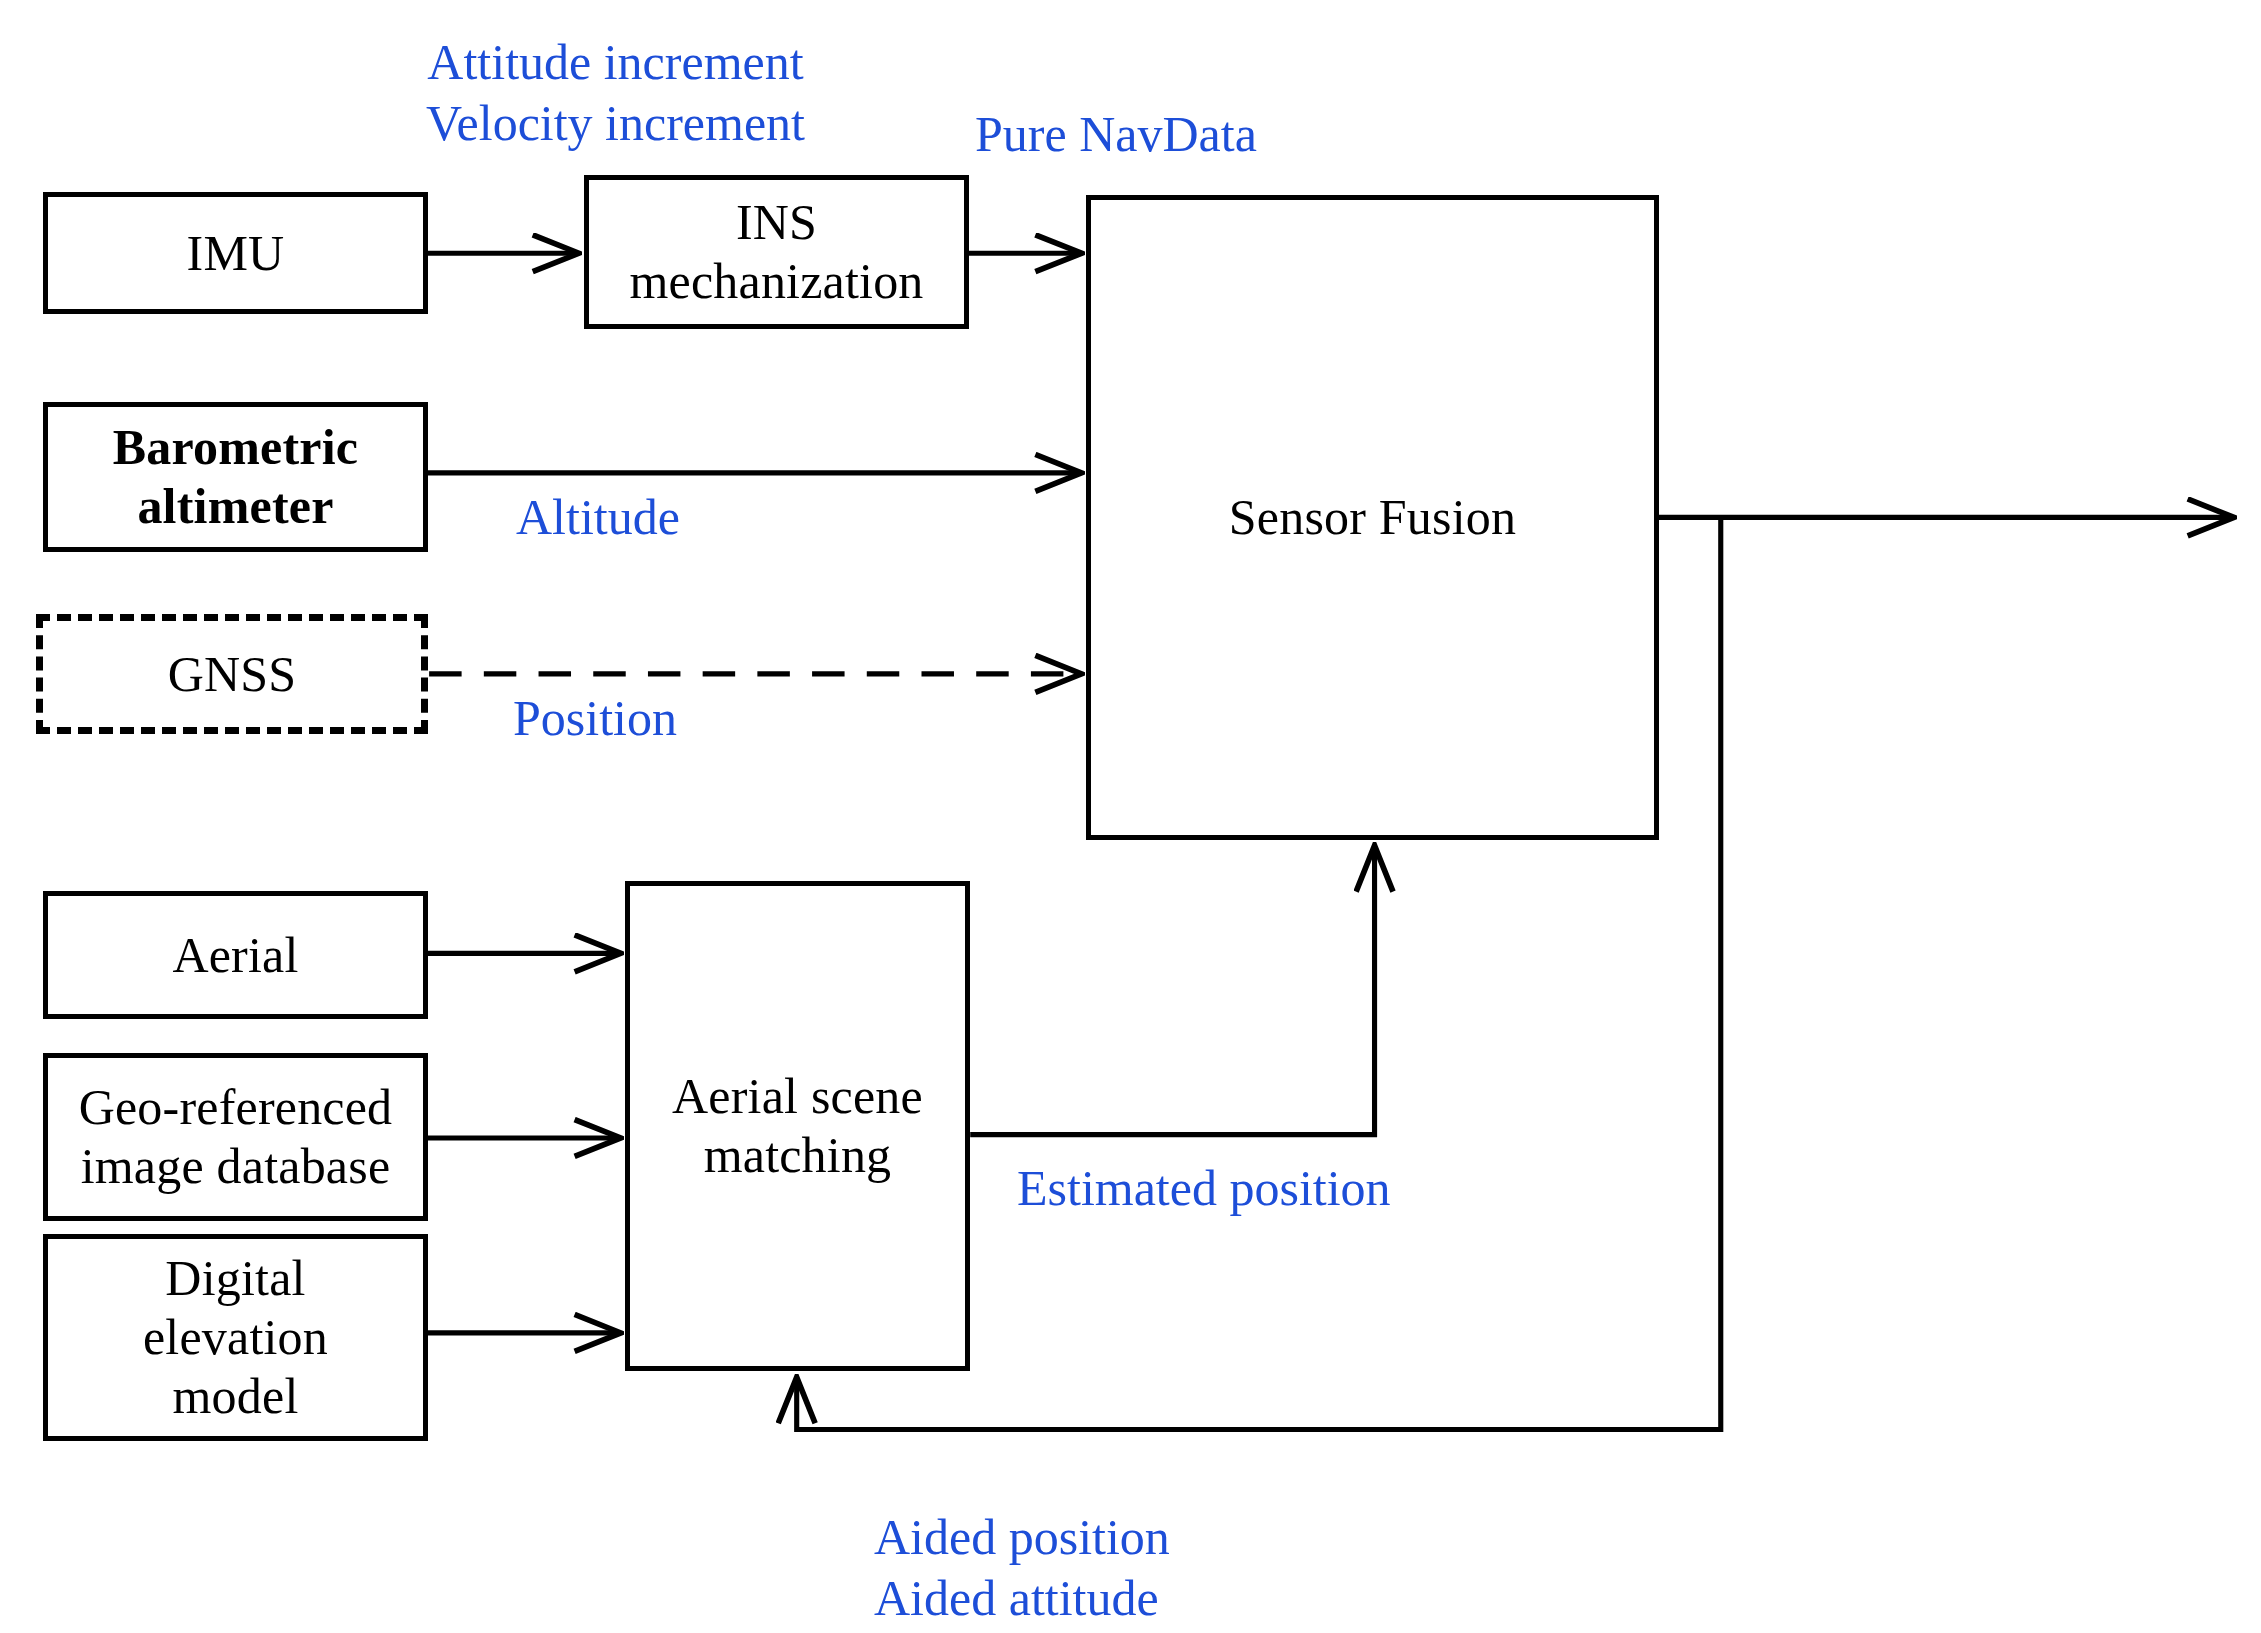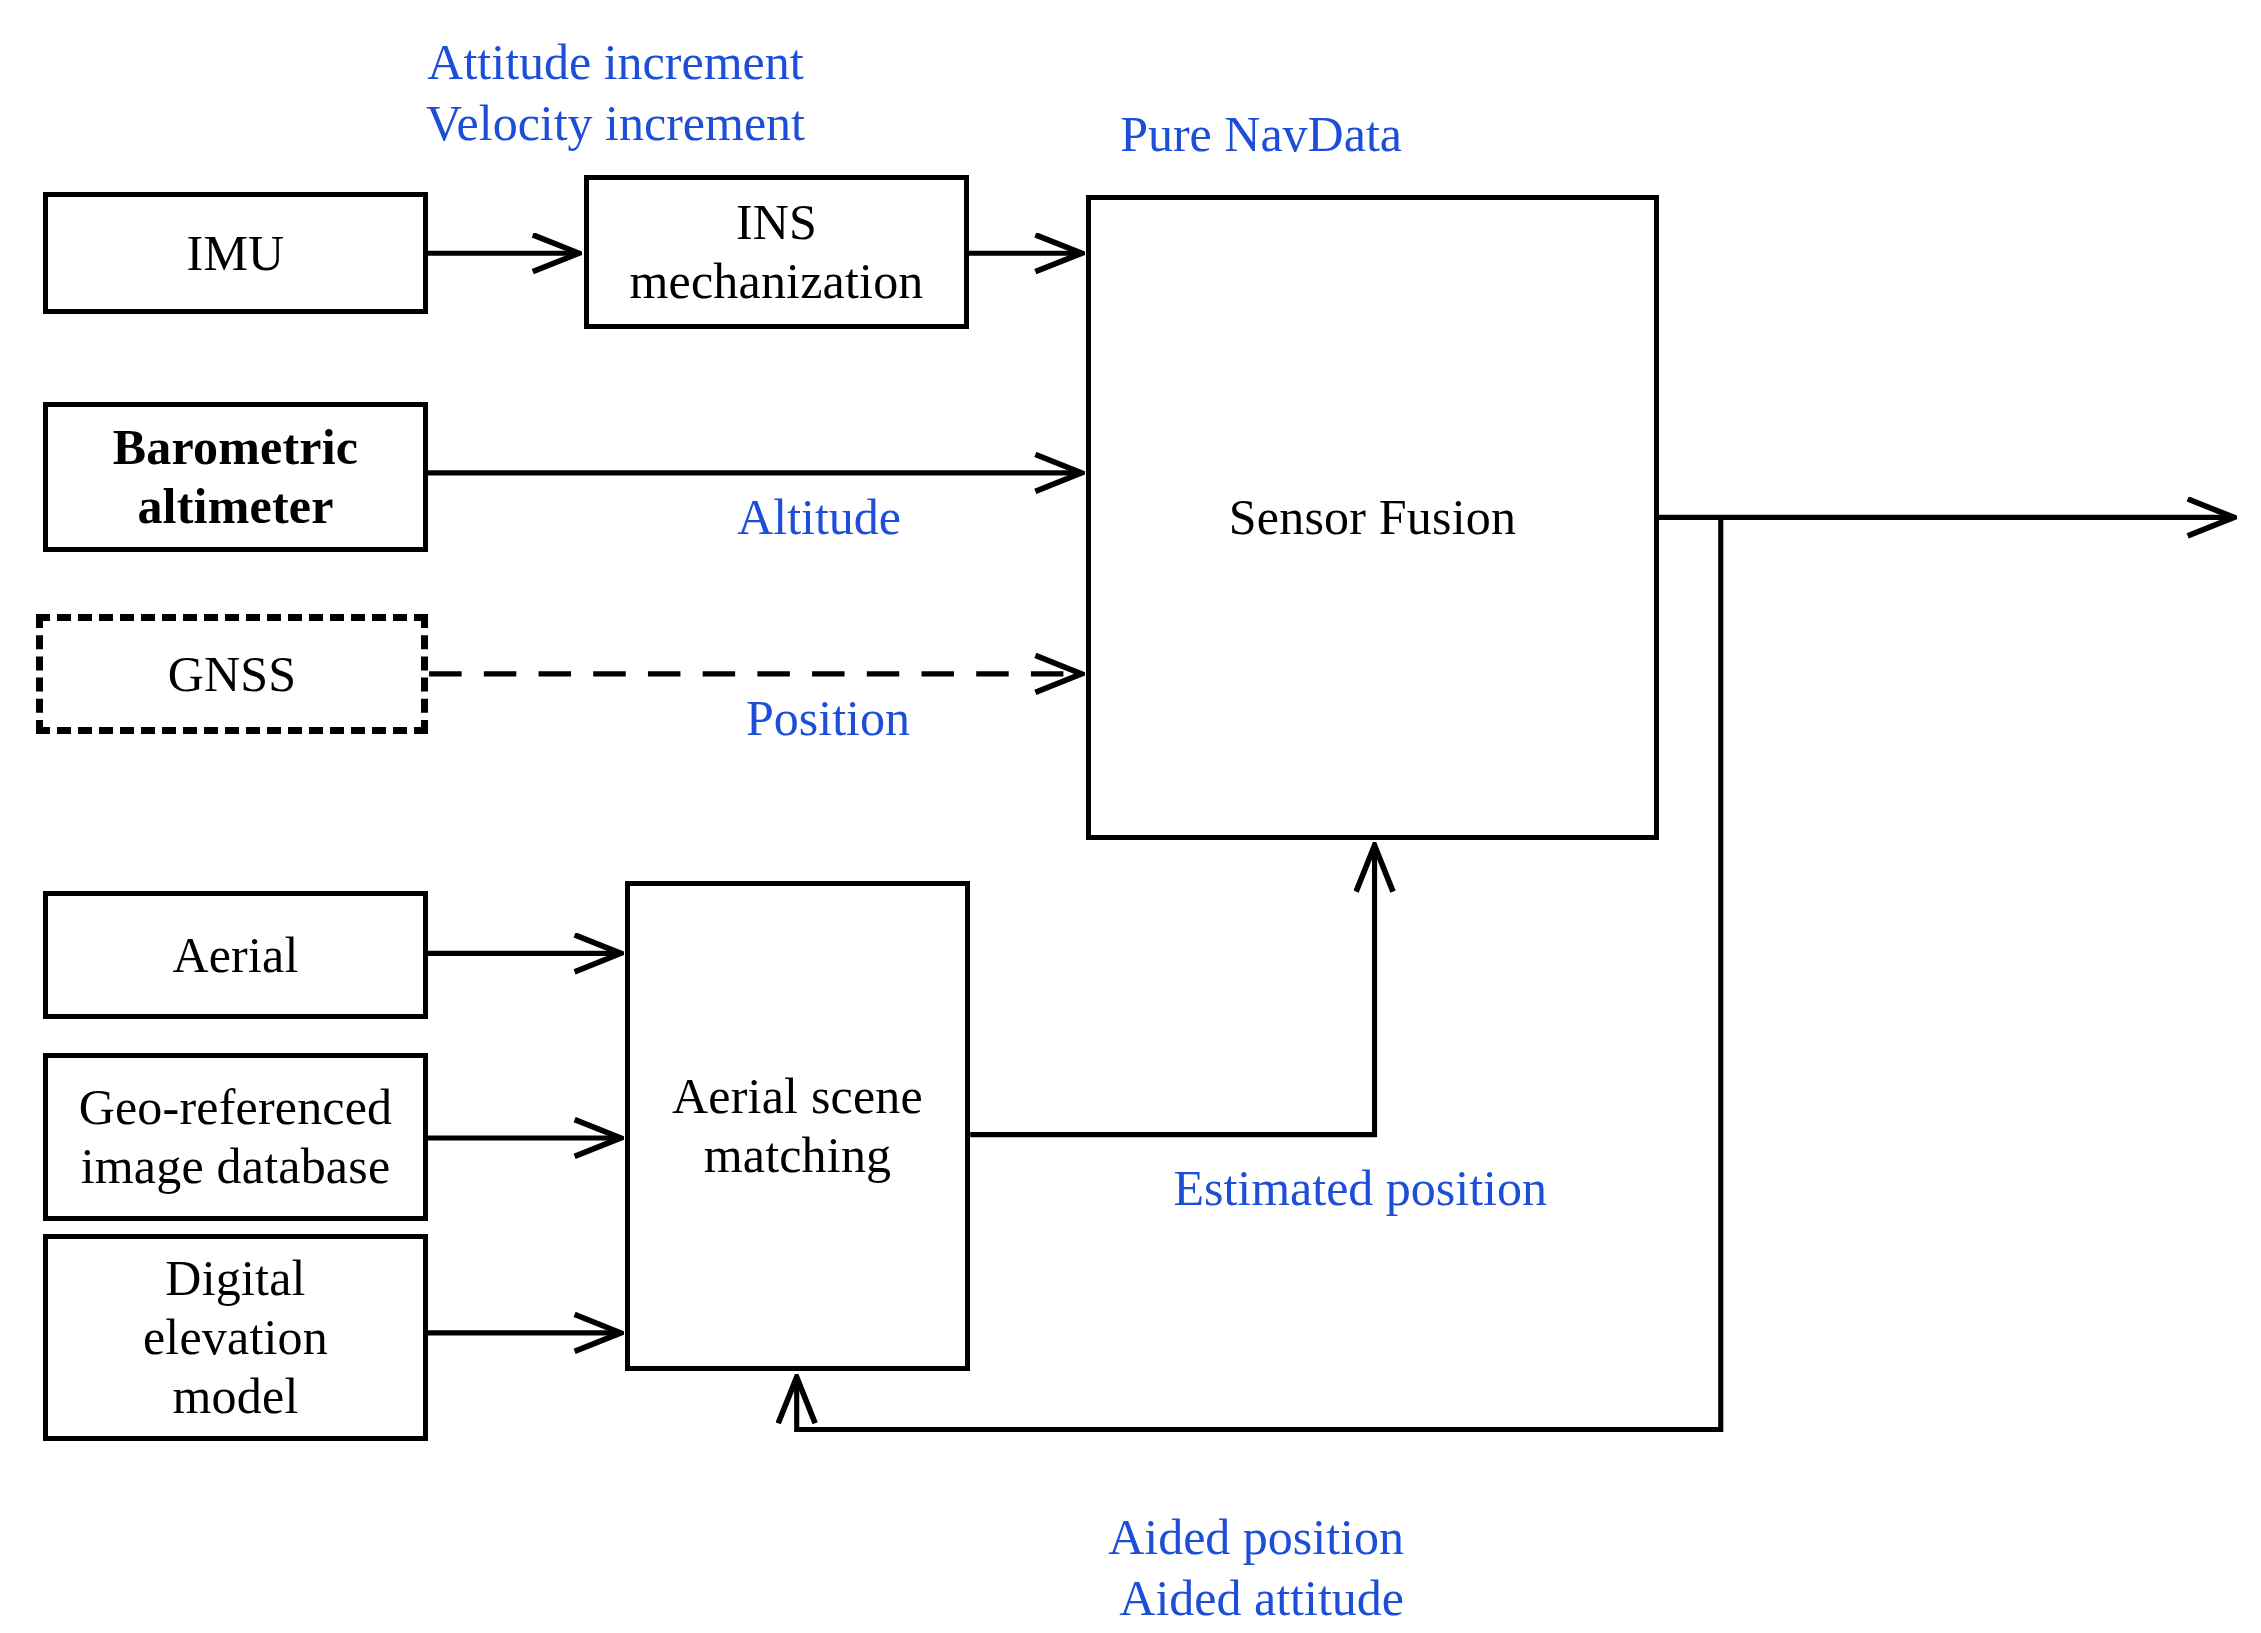--- a/index.html
+++ b/index.html
@@ -49,21 +49,21 @@
     padding: 0 6.8px;
   }
   .edge-label {
     position: absolute;
     font-size: 50px;
     line-height: 1.22;
     white-space: pre-line;
     color: #1d4ed8;
   }
   .el-center { text-align: center; }
-  .el-left   { text-align: right; }
+  .el-left   { text-align: left; }
 </style>
 </head>
 <body>
 
 <div id="canvas">
 
   <svg class="layer" viewBox="0 0 2645 1911">
     <defs>
       <marker id="ah" markerWidth="10" markerHeight="10" refX="9.2" refY="4" orient="auto" markerUnits="strokeWidth">
         <path d="M0.4,0.4 L9.4,4 L0.4,7.6" fill="none" stroke="#000" stroke-width="1.1" stroke-linecap="butt" stroke-linejoin="miter"></path>
@@ -136,21 +136,21 @@
 matching</span>
   </div>
 
   <div class="edge-label el-center" style="left:402px; top:32px; width:427px;">Attitude increment
 Velocity increment</div>
 
   <div class="edge-label el-left" style="left:975px; top:104px; width:427px;">Pure NavData</div>
 
   <div class="edge-label el-left" style="left:516px; top:487px; width:385px;">Altitude</div>
 
-  <div class="edge-label el-left" style="left:513px; top:688px; width:385px;margin-left:12px;">Position</div>
+  <div class="edge-label el-left" style="left:513px; top:688px; width:385px;">Position</div>
 
 
   <div class="edge-label el-left" style="left:1017px; top:1158px; width:530px;">Estimated position</div>
 
   <div class="edge-label el-left" style="left:874px; top:1481px; width:530px;margin-top:26px;">Aided position
 Aided attitude</div>
 
 </div>
 
 

